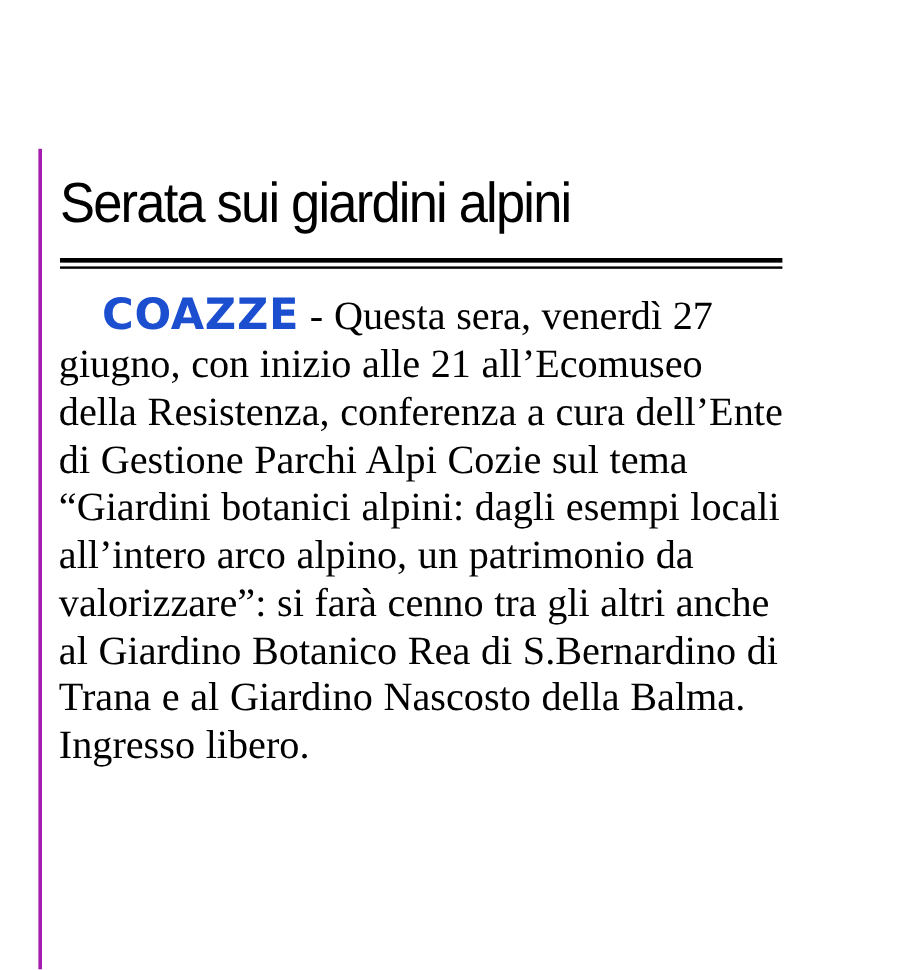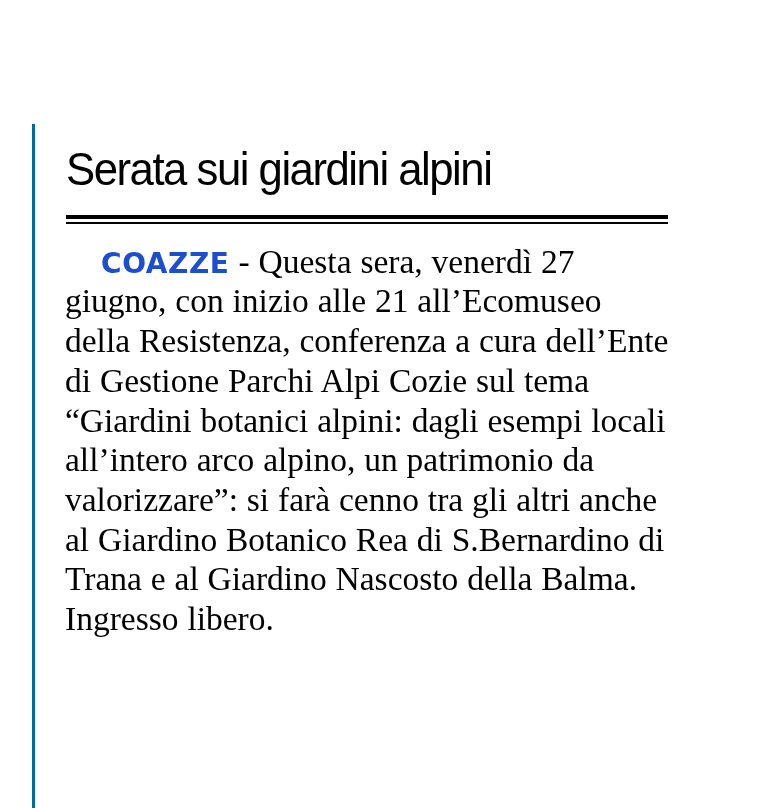--- a/index.html
+++ b/index.html
@@ -31,22 +31,22 @@
     font-size: 29px;
     letter-spacing: -0.3px;
     color: #000000;
     white-space: nowrap;
   }
   .article {
     position: absolute;
     top: 124px;
     left: 32px;
     width: 616px;
-    border-left: 3px solid #0369a1;
-    padding-left: 26px;
+    border-left: 3px solid #a21caf;
+    padding-left: 10px;
     box-sizing: border-box;
     height: 684px;
   }
   .headline {
     font-family: "Liberation Sans", sans-serif;
     font-weight: normal;
     font-size: 47px;
     line-height: 1.08;
     letter-spacing: -1.6px;
     transform: scaleX(0.93);
@@ -77,21 +77,21 @@
     font-family: "Liberation Serif", serif;
     font-size: 33.5px;
     line-height: 1.185;
     text-align: left;
     color: #000000;
     word-spacing: 0.5px;
   }
   .dateline {
     font-family: "DejaVu Sans", sans-serif;
     font-weight: bold;
-    font-size: 28px;
+    font-size: 36px;
     letter-spacing: 0.6px;
     color: #1b4fd0;
     padding-left: 36px;
   }
   .body-text .sep {
     font-family: "Liberation Serif", serif;
   }
 </style>
 </head>
 <body>

